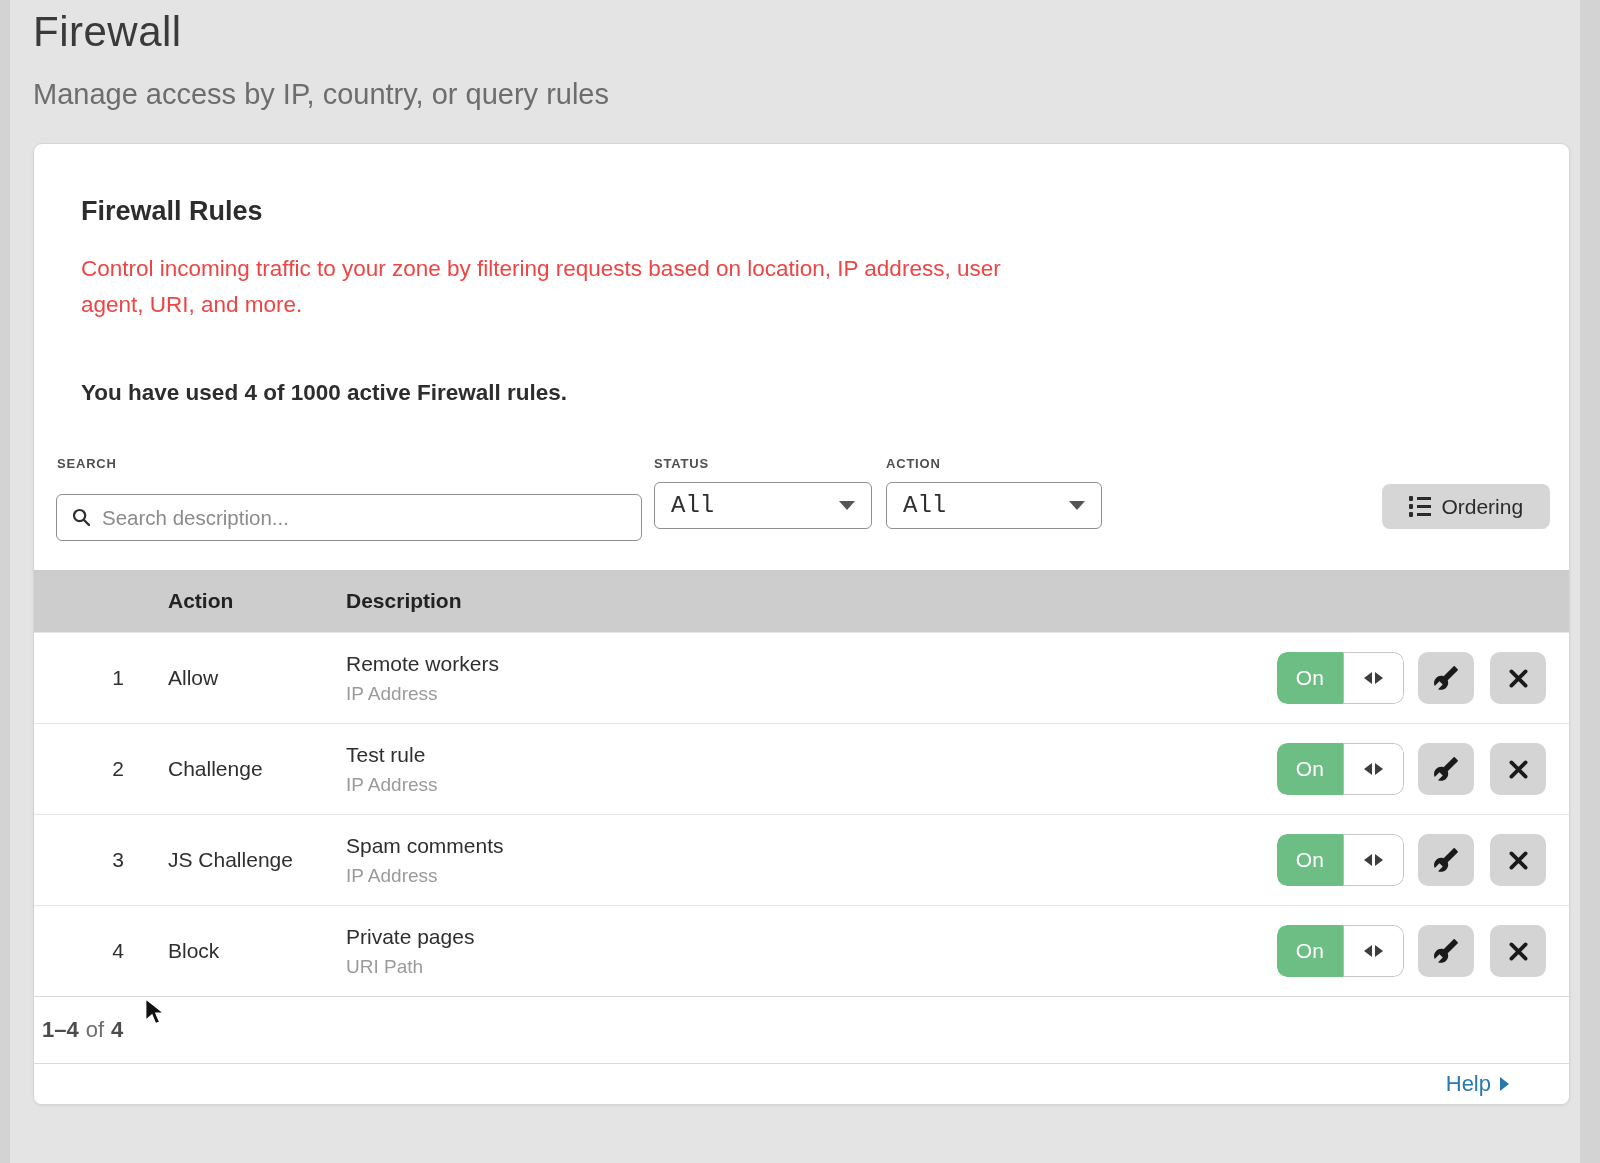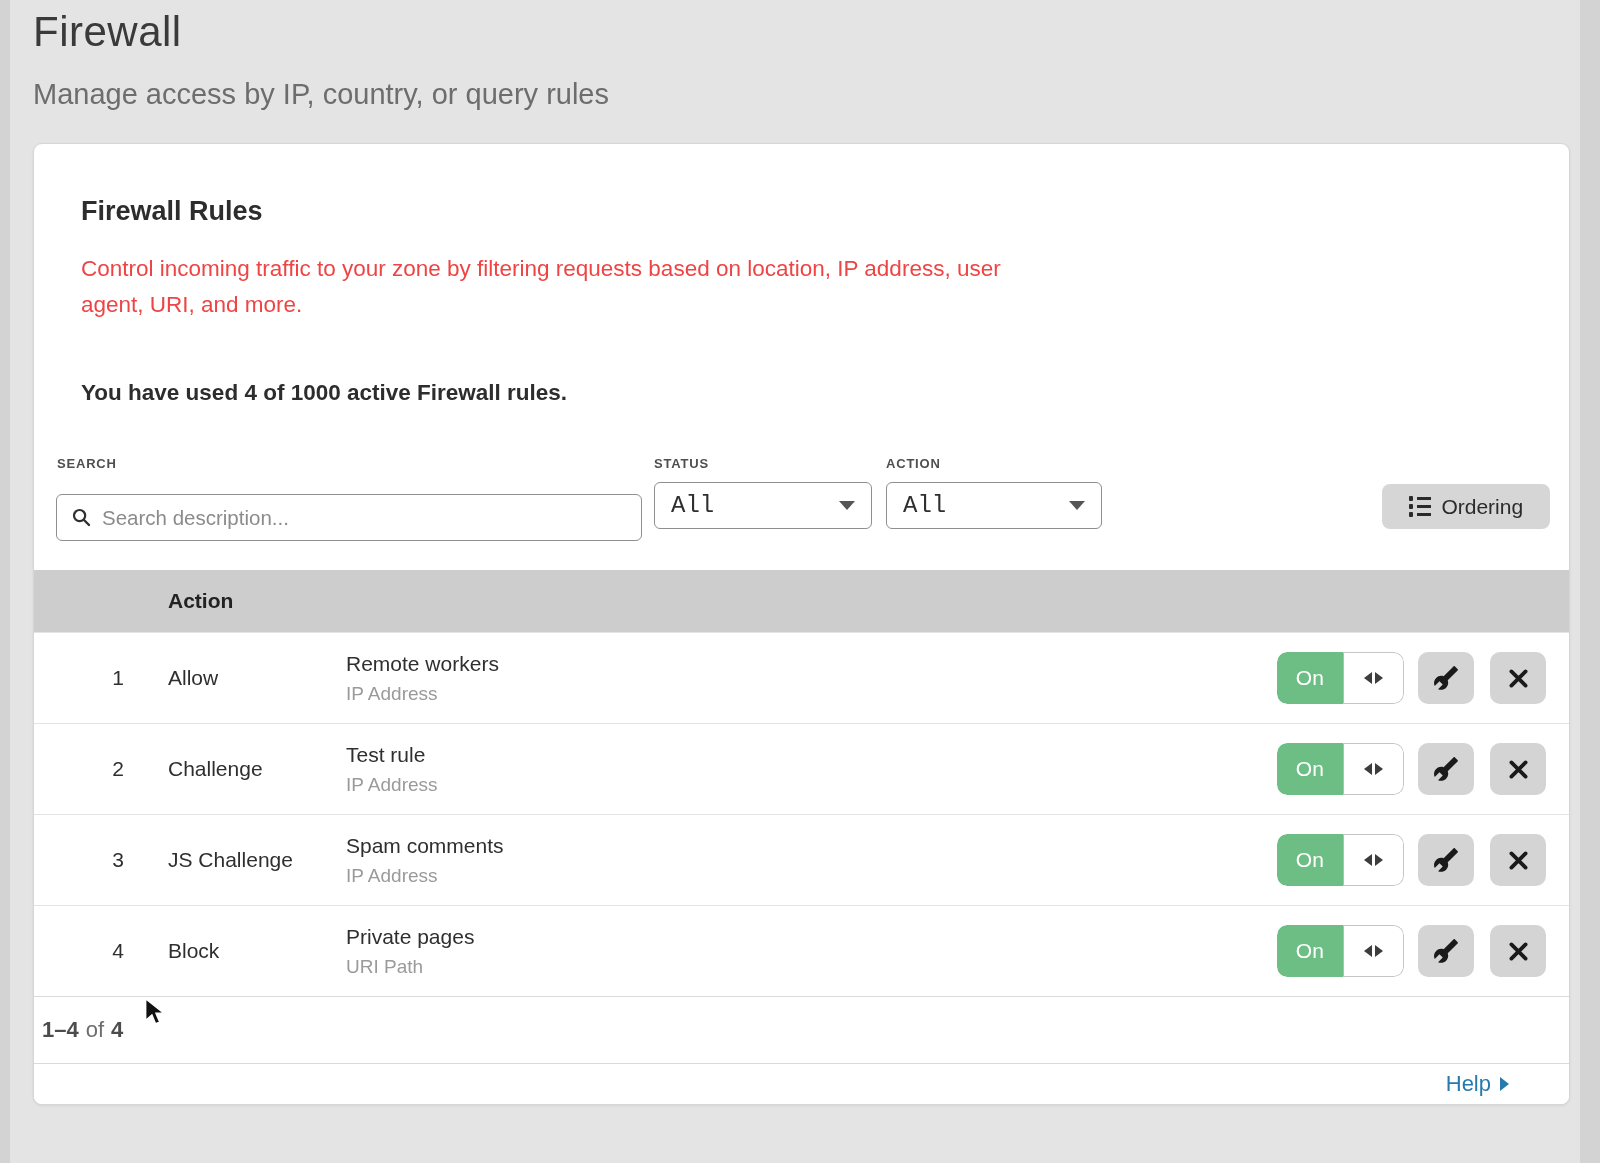--- a/index.html
+++ b/index.html
@@ -191,20 +191,21 @@
             <span class="ord-bar"></span>
           </span>
       </span>
       <span>Ordering</span>
     </button>
   </div>
 
   <div class="table-header">
     <div class="col-priority"></div>
     <div class="col-action">Action</div>
+    <div class="col-desc">Description</div>
     <div class="col-controls"></div>
   </div>
 
   <div class="rule-row">
     <div class="col-priority rule-priority">1</div>
     <div class="col-action rule-action">Allow</div>
     <div class="col-desc">
       <div class="rule-desc-title">Remote workers</div>
       <div class="rule-desc-sub">IP Address</div>
     </div>

